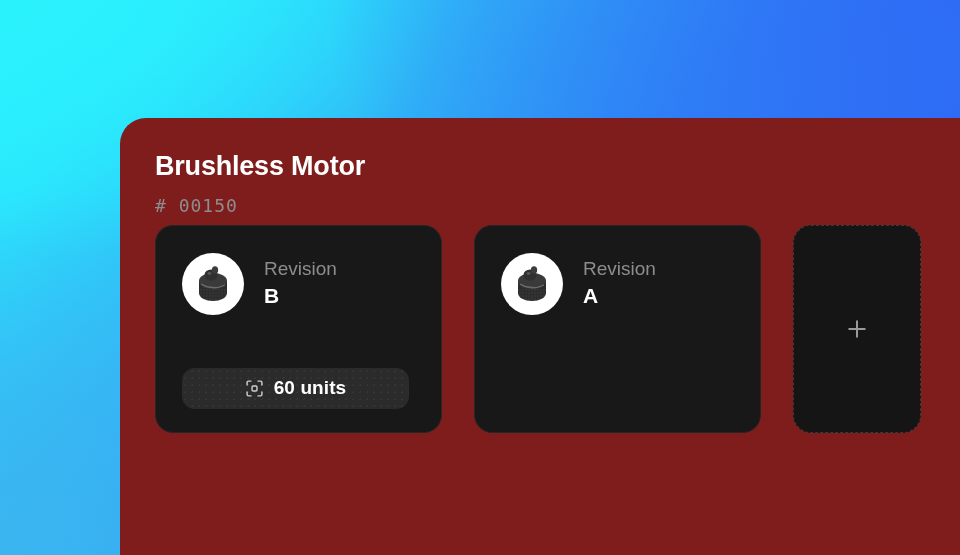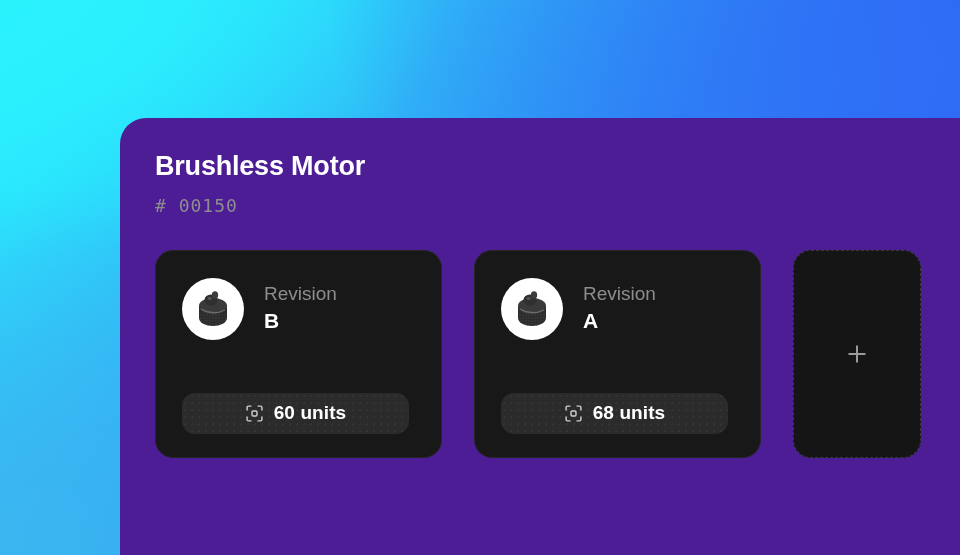--- a/index.html
+++ b/index.html
@@ -40,21 +40,21 @@
       radial-gradient(90% 90%  at 0% 0%,     rgba(42,242,253,1.0)  0%, rgba(42,242,253,0) 52%);
   }
 
   
   #panel {
     position: absolute;
     left: 120px;
     top: 118px;
     width: 840px;
     height: 437px;
-    background: #4c1d95;
+    background: #7f1d1d;
     border-top-left-radius: 26px;
     border-top-right-radius: 0;
     padding: 34px 0 0 35px;
     overflow: hidden;
   }
 
   #panel-header { margin-bottom: 0; }
 
   .page-title {
     font-size: 27px;
@@ -70,21 +70,21 @@
     color: #8d8d8d;
     margin-top: 13px;
     letter-spacing: 1px;
   }
 
   
   #cards-row {
     display: flex;
     align-items: stretch;
     gap: 32px;
-    margin-top: 34px;
+    margin-top: 9px;
   }
 
   .rev-card {
     width: 287px;
     height: 208px;
     background: #181818;
     border: 1px solid #262626;
     border-radius: 18px;
     padding: 27px 26px 0 26px;
     display: flex;
@@ -240,34 +240,20 @@
               <ellipse cx="24" cy="8" rx="3.2" ry="3.8" fill="#3c3c3c"></ellipse>
               <ellipse cx="18.5" cy="11.5" rx="2" ry="1.4" fill="#555"></ellipse>
             </svg>
           </span>
         </div>
         <div class="rev-meta">
           <span class="rev-label">Revision</span>
           <span class="rev-value">A</span>
         </div>
       </div>
-      <div class="units-badge">
-        <span>
-          <svg class="scan-icon" width="19" height="19" viewBox="0 0 20 20" aria-hidden="true">
-            <g stroke="#cfcfcf" stroke-width="1.5" fill="none" stroke-linecap="round">
-              <path d="M2.2 6.3V3.6a1.4 1.4 0 0 1 1.4-1.4h2.7"></path>
-              <path d="M13.7 2.2h2.7a1.4 1.4 0 0 1 1.4 1.4v2.7"></path>
-              <path d="M17.8 13.7v2.7a1.4 1.4 0 0 1-1.4 1.4h-2.7"></path>
-              <path d="M6.3 17.8H3.6a1.4 1.4 0 0 1-1.4-1.4v-2.7"></path>
-            </g>
-            <rect x="7.4" y="7.4" width="5.2" height="5.2" rx="1.1" fill="none" stroke="#cfcfcf" stroke-width="1.5"></rect>
-          </svg>
-        </span>
-        <span class="units-text">68 units</span>
-      </div>
     </div>
 
     <div class="add-card">
       <span>
         <svg class="plus-icon" width="26" height="26" viewBox="0 0 26 26" aria-hidden="true">
           <path d="M13 4.5V21.5M4.5 13H21.5" stroke="#9a9a9a" stroke-width="2" stroke-linecap="butt"></path>
         </svg>
       </span>
     </div>
 

